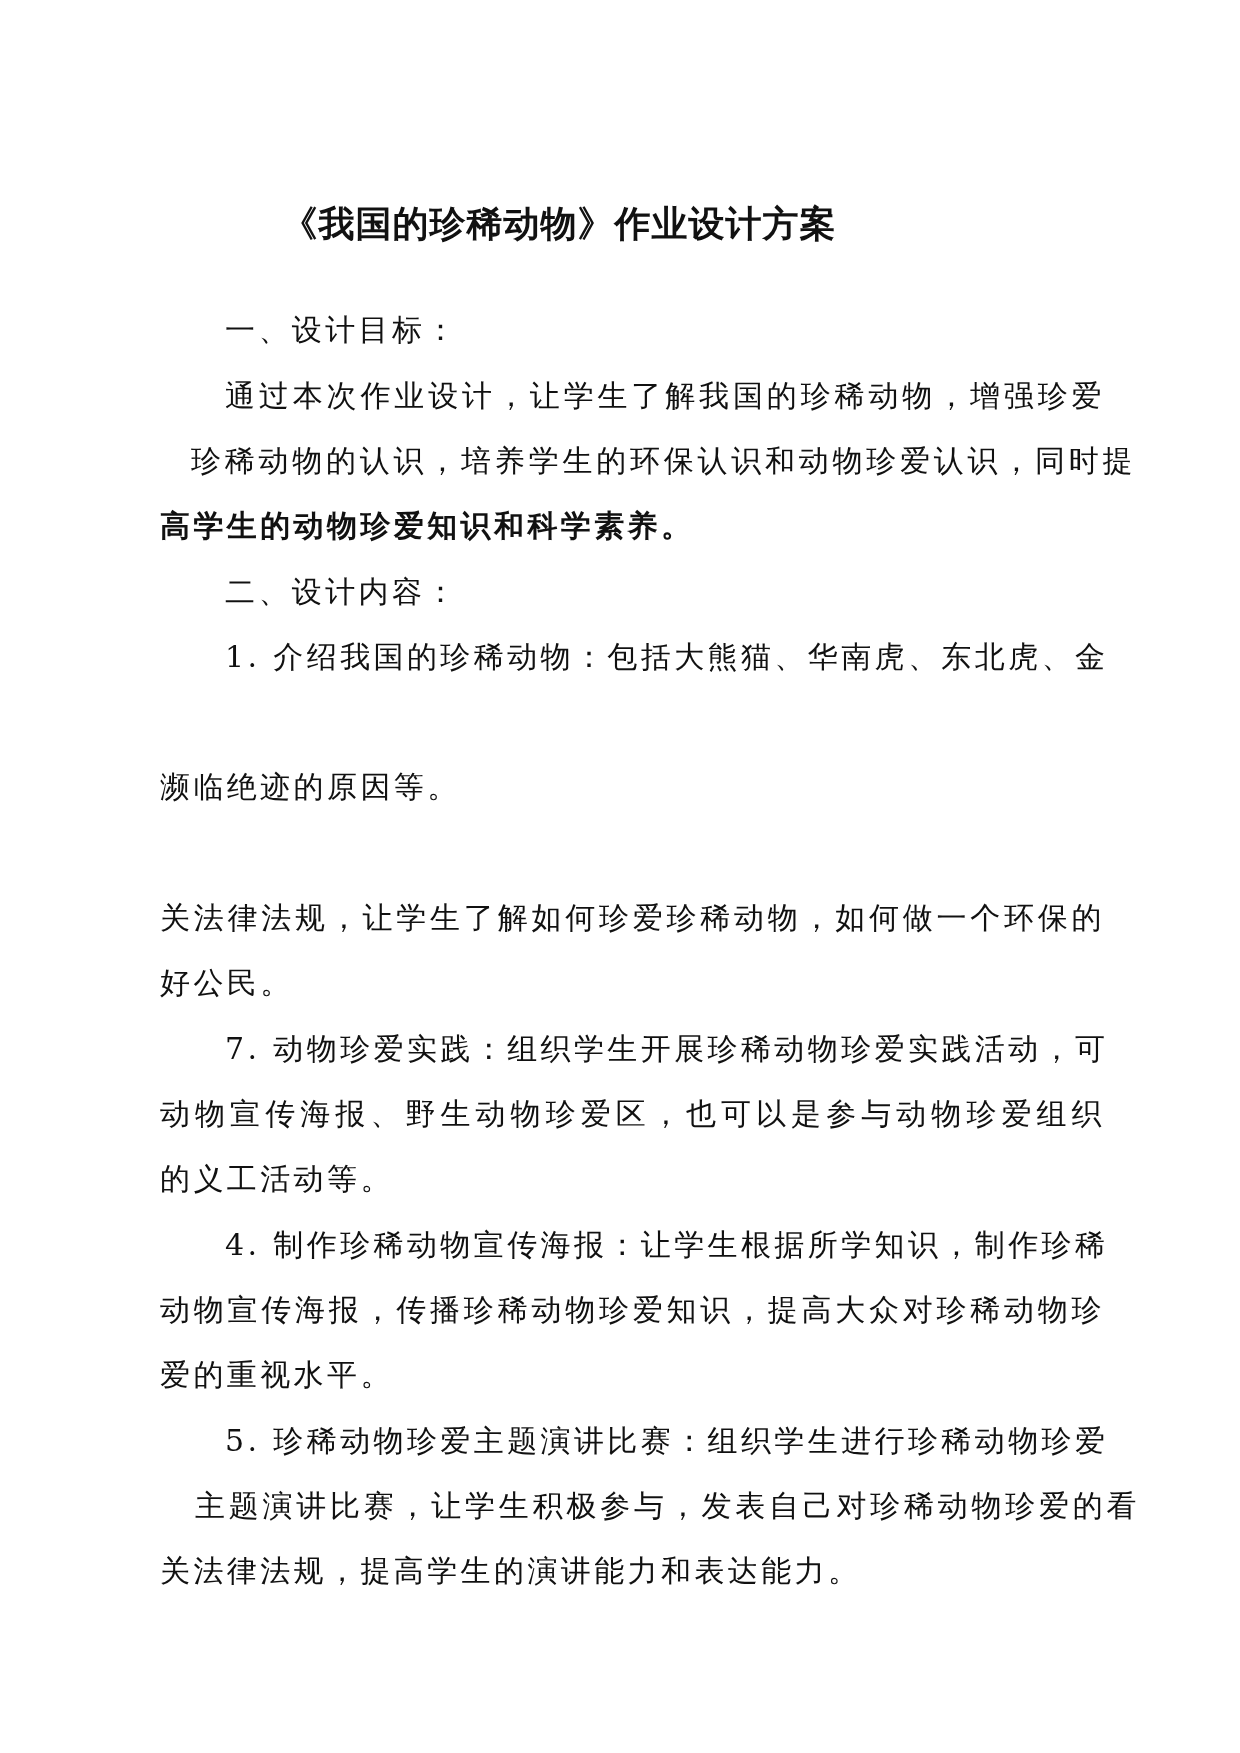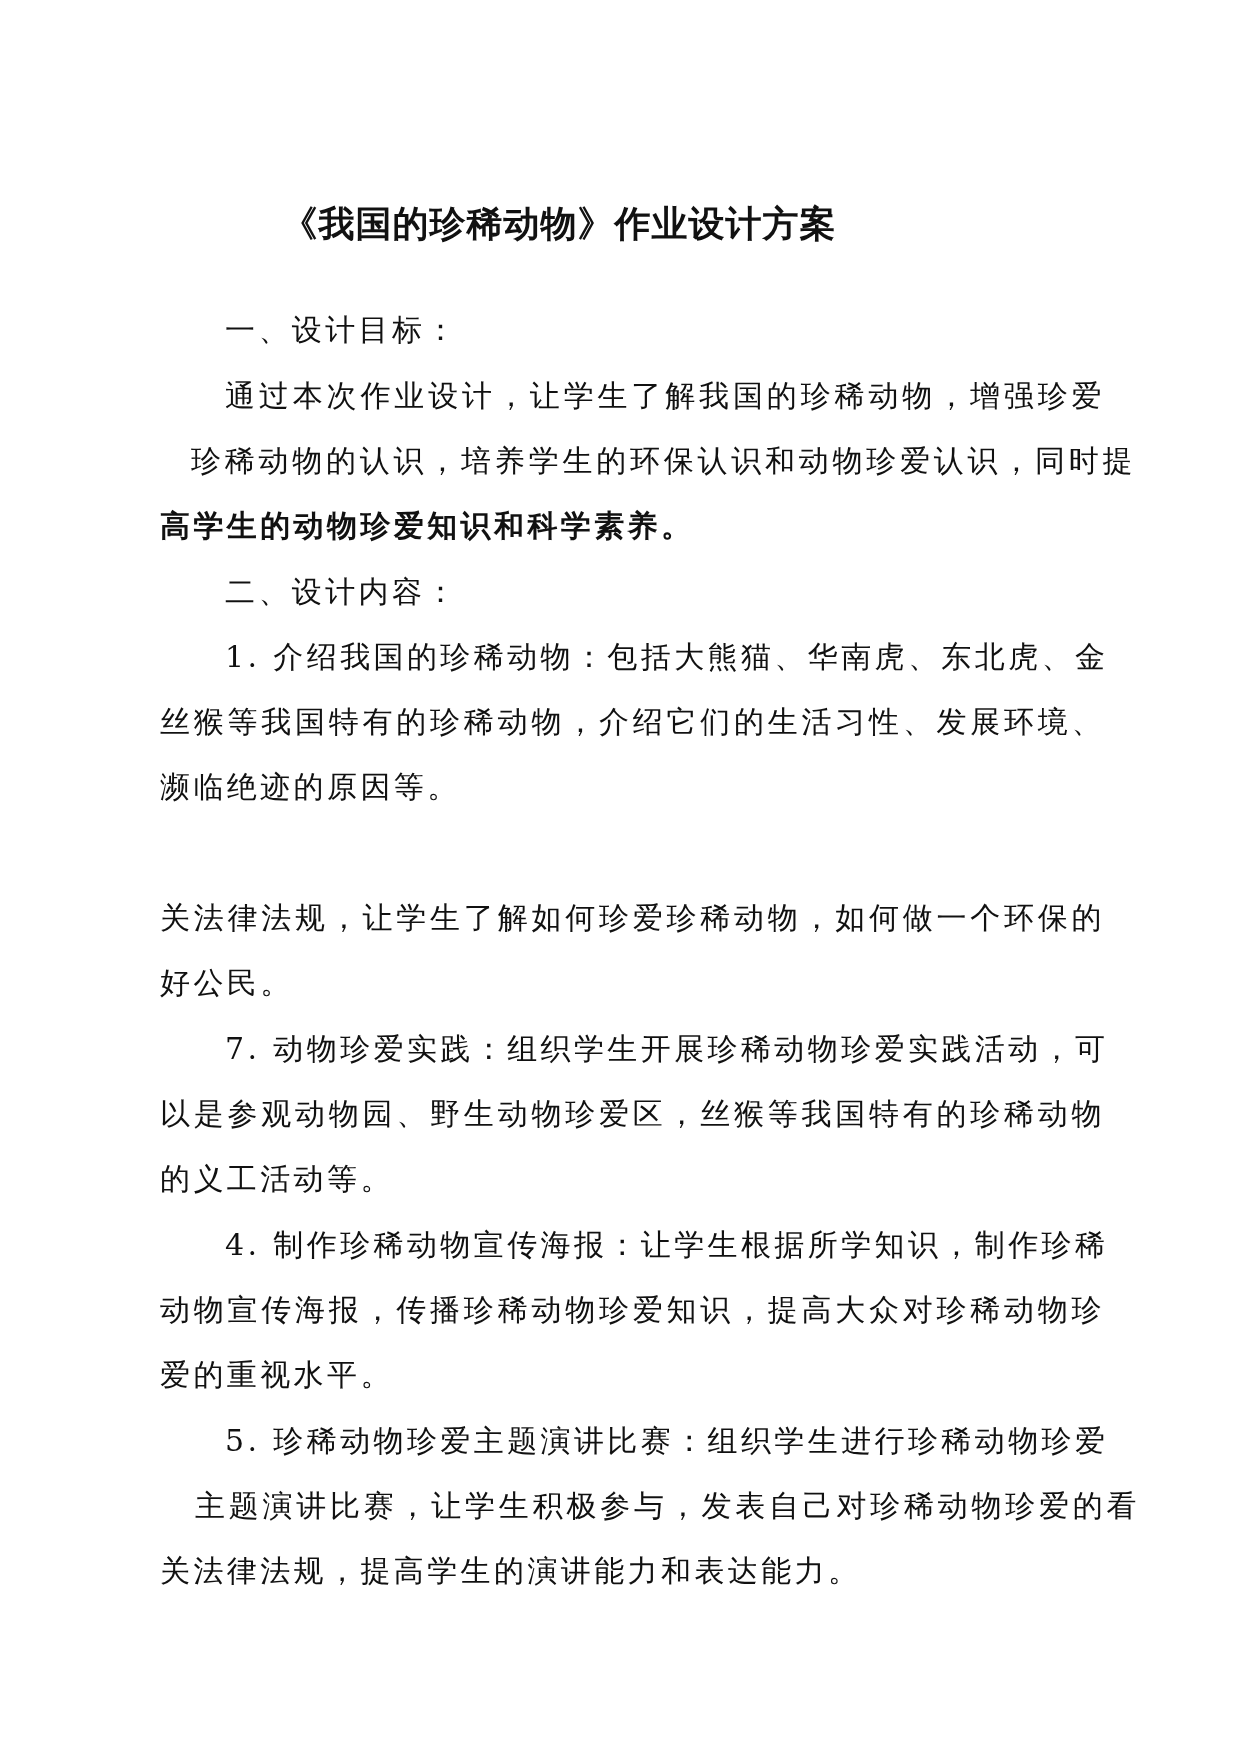--- a/index.html
+++ b/index.html
@@ -44,28 +44,27 @@
 
   <div class="line indent" style="top:310px;">一、设计目标：</div>
 
   <div class="line indent justify" style="top:376px;">通过本次作业设计，让学生了解我国的珍稀动物，增强珍爱</div>
   <div class="line justify" style="top:441px;margin-left:31px;">珍稀动物的认识，培养学生的环保认识和动物珍爱认识，同时提</div>
   <div class="line" style="top:506px;font-weight:bold;">高学生的动物珍爱知识和科学素养。</div>
 
   <div class="line indent" style="top:572px;">二、设计内容：</div>
 
   <div class="line indent justify" style="top:637px;">1. 介绍我国的珍稀动物：包括大熊猫、华南虎、东北虎、金</div>
-  <div class="line justify" style="top:702px;">丝猴等我国特有的珍稀动物，介绍它们的生活习性、发展环境、</div>
   <div class="line" style="top:767px;">濒临绝迹的原因等。</div>
 
   <div class="line justify" style="top:898px;">关法律法规，让学生了解如何珍爱珍稀动物，如何做一个环保的</div>
   <div class="line" style="top:963px;">好公民。</div>
 
   <div class="line indent justify" style="top:1029px;">7. 动物珍爱实践：组织学生开展珍稀动物珍爱实践活动，可</div>
-  <div class="line justify" style="top:1094px;">以是参观动物园、野生动物珍爱区，丝猴等我国特有的珍稀动物</div>
+  <div class="line justify" style="top:1094px;">动物宣传海报、野生动物珍爱区，也可以是参与动物珍爱组织</div>
   <div class="line" style="top:1159px;">的义工活动等。</div>
 
   <div class="line indent justify" style="top:1225px;">4. 制作珍稀动物宣传海报：让学生根据所学知识，制作珍稀</div>
   <div class="line justify" style="top:1290px;">动物宣传海报，传播珍稀动物珍爱知识，提高大众对珍稀动物珍</div>
   <div class="line" style="top:1355px;">爱的重视水平。</div>
 
   <div class="line indent justify" style="top:1421px;">5. 珍稀动物珍爱主题演讲比赛：组织学生进行珍稀动物珍爱</div>
   <div class="line justify" style="top:1486px;margin-left:35px;">主题演讲比赛，让学生积极参与，发表自己对珍稀动物珍爱的看</div>
   <div class="line" style="top:1551px;">关法律法规，提高学生的演讲能力和表达能力。</div>
 

